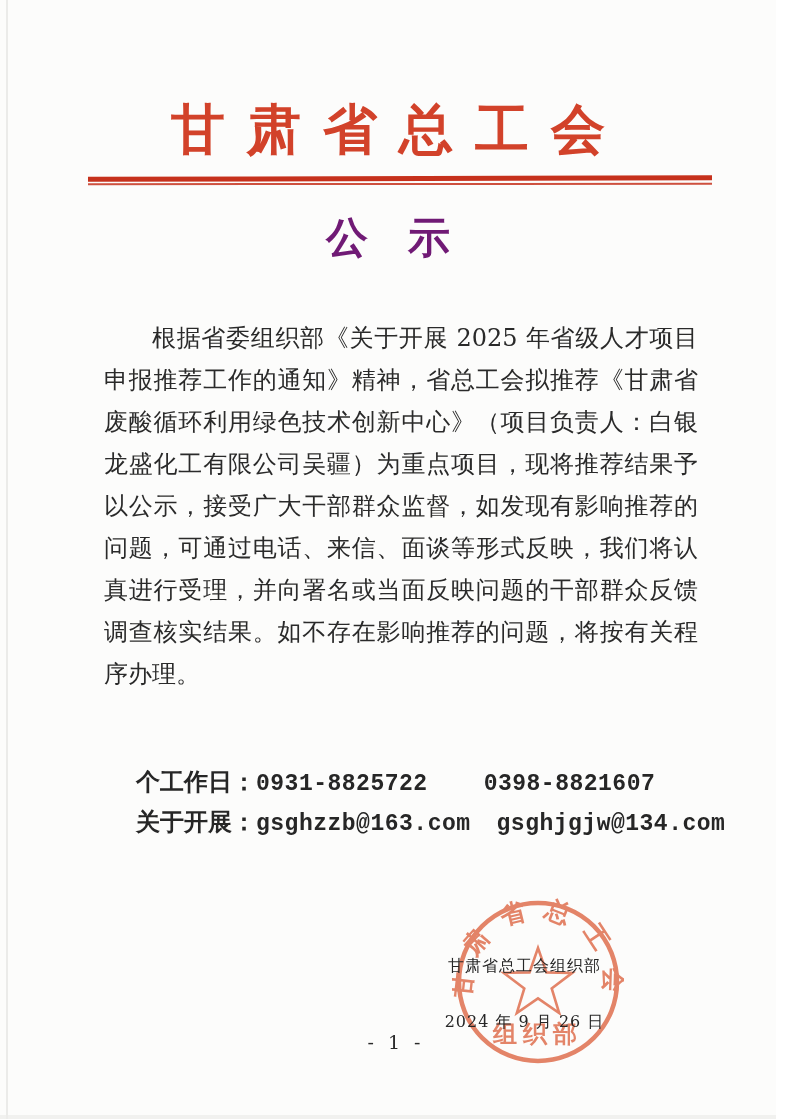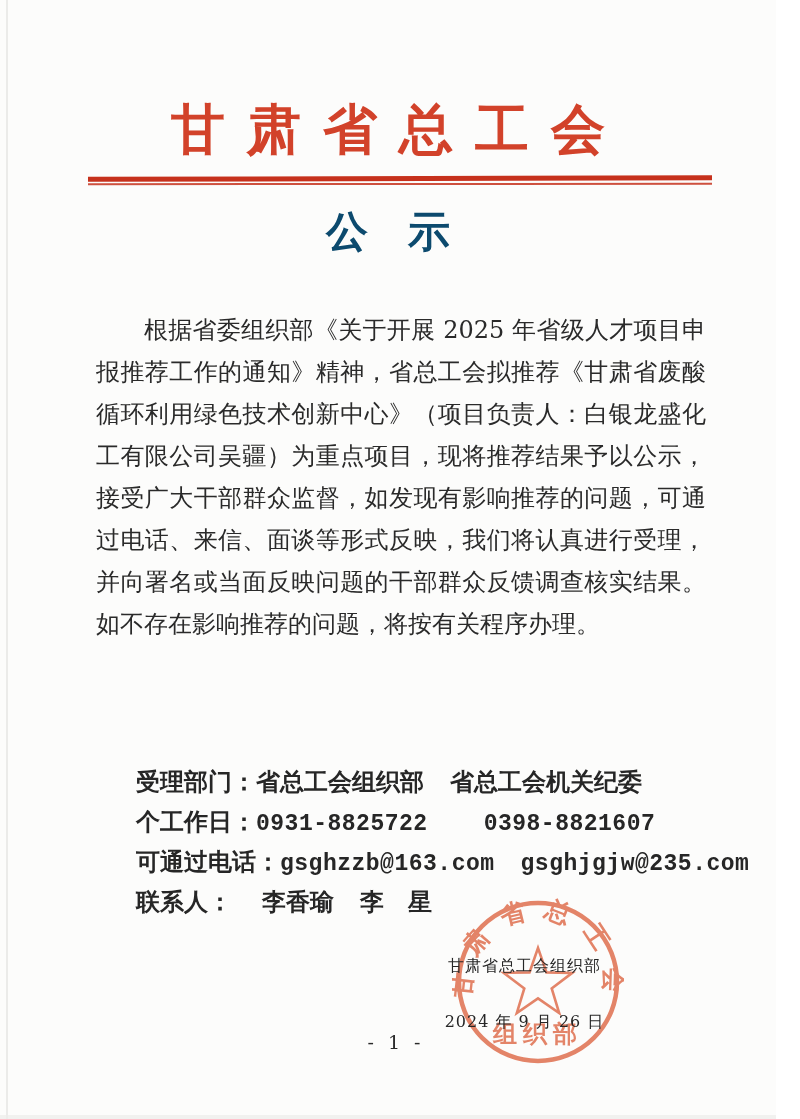--- a/index.html
+++ b/index.html
@@ -14,30 +14,30 @@
   .org-title{
     position:absolute;top:94px;left:0;width:100%;text-align:center;
     font-size:54px;font-weight:bold;color:#d2422a;
     letter-spacing:22px;text-indent:22px;white-space:nowrap;
   }
   .red-rule{position:absolute;top:176px;left:88px;width:624px;transform:rotate(-0.15deg);}
   .rule-thick{height:5px;background:#c6311c;}
   .rule-thin{height:2px;background:#c6311c;margin-top:2px;opacity:.85;transform:rotate(0.12deg);}
 
   .notice-title{
-    position:absolute;top:204px;left:0;width:100%;text-align:center;
-    font-size:42px;font-weight:bold;color:#0c4a6e;
+    position:absolute;top:210px;left:0;width:100%;text-align:center;
+    font-size:42px;font-weight:bold;color:#701a75;
     letter-spacing:40px;text-indent:40px;white-space:nowrap;
   }
 
   .body-text{
     position:absolute;top:301px;left:88px;width:626px;
     font-size:24px;line-height:42px;text-align:justify;color:#2a2a2a;
   }
-  .body-text p{margin:8px;text-indent:2em;}
+  .body-text p{margin:16px;text-indent:2em;}
 
   .contacts{
     position:absolute;top:762px;left:88px;width:640px;
     font-size:24px;font-weight:bold;color:#262626;
   }
   .contact-row{padding-left:2em;height:40px;line-height:40px;white-space:nowrap;}
   .mono{font-family:"Liberation Mono","DejaVu Sans Mono",monospace;font-size:23px;letter-spacing:.5px;}
   .gap-sm{margin-left:26px;}
   .gap-lg{margin-left:56px;}
   .gap-md{margin-left:30px;}
@@ -72,30 +72,24 @@
   </div>
 
   <div class="notice-title">公示</div>
 
   <div class="body-text">
     <p>根据省委组织部《关于开展 2025 年省级人才项目申报推荐工作的通知》精神，省总工会拟推荐《甘肃省废酸循环利用绿色技术创新中心》（项目负责人：白银龙盛化工有限公司吴疆）为重点项目，现将推荐结果予以公示，接受广大干部群众监督，如发现有影响推荐的问题，可通过电话、来信、面谈等形式反映，我们将认真进行受理，并向署名或当面反映问题的干部群众反馈调查核实结果。如不存在影响推荐的问题，将按有关程序办理。</p>
   </div>
 
   <div class="contacts">
     <div class="contact-row">
-      <span>受理部门：</span><span>省总工会组织部</span><span class="gap-sm">省总工会机关纪委</span>
-    </div>
-    <div class="contact-row">
       <span>个工作日：</span><span class="mono">0931-8825722</span><span class="mono gap-lg">0398-8821607</span>
     </div>
     <div class="contact-row">
-      <span>可通过电话：</span><span class="mono">gsghzzb@163.com</span><span class="mono gap-sm">gsghjgjw@235.com</span>
-    </div>
-    <div class="contact-row">
-      <span>联系人：</span><span class="gap-md">李香瑜</span><span class="gap-sm">李　星</span>
+      <span>关于开展：</span><span class="mono">gsghzzb@163.com</span><span class="mono gap-sm">gsghjgjw@134.com</span>
     </div>
   </div>
 
   <div class="signature">
     <div class="sig-org">甘肃省总工会组织部</div>
     <div class="sig-date">2024 年 9 月 26 日</div>
   </div>
 
   <svg class="seal" viewBox="0 0 172 172" xmlns="http://www.w3.org/2000/svg">
     <circle cx="86" cy="86" r="79" fill="none" stroke-width="4.5" stroke="#dd6340"></circle>

